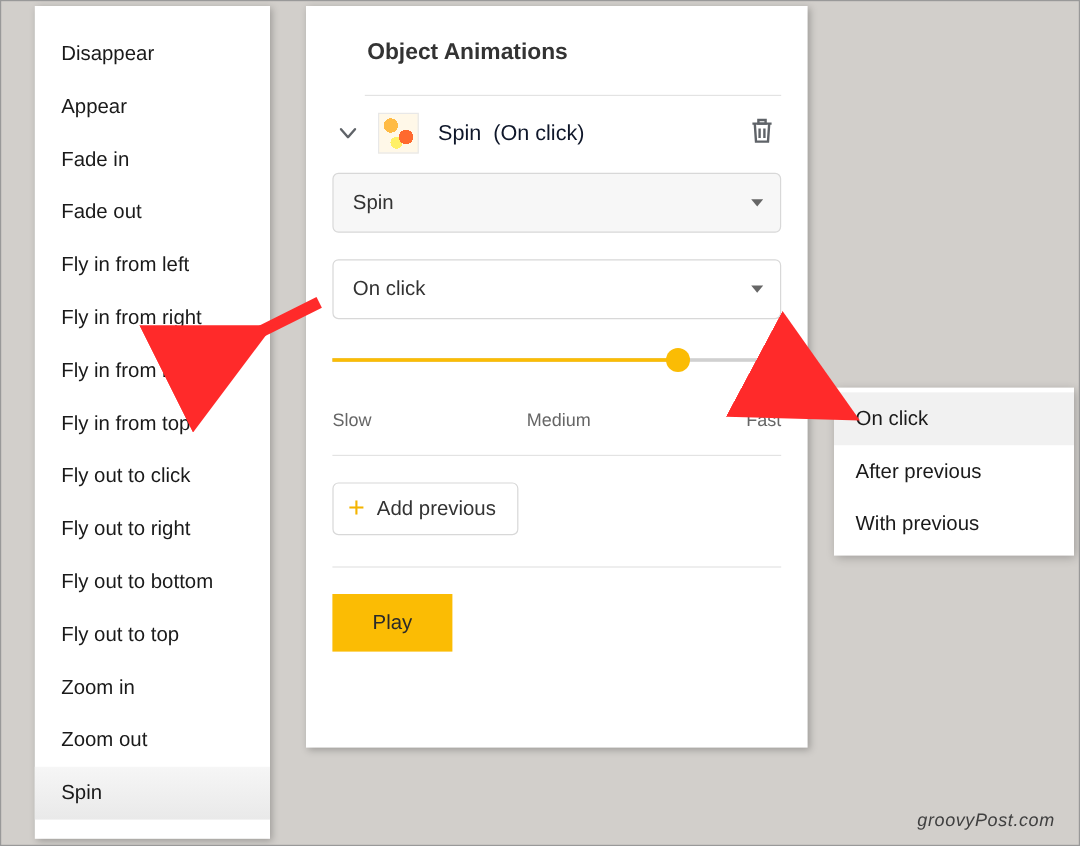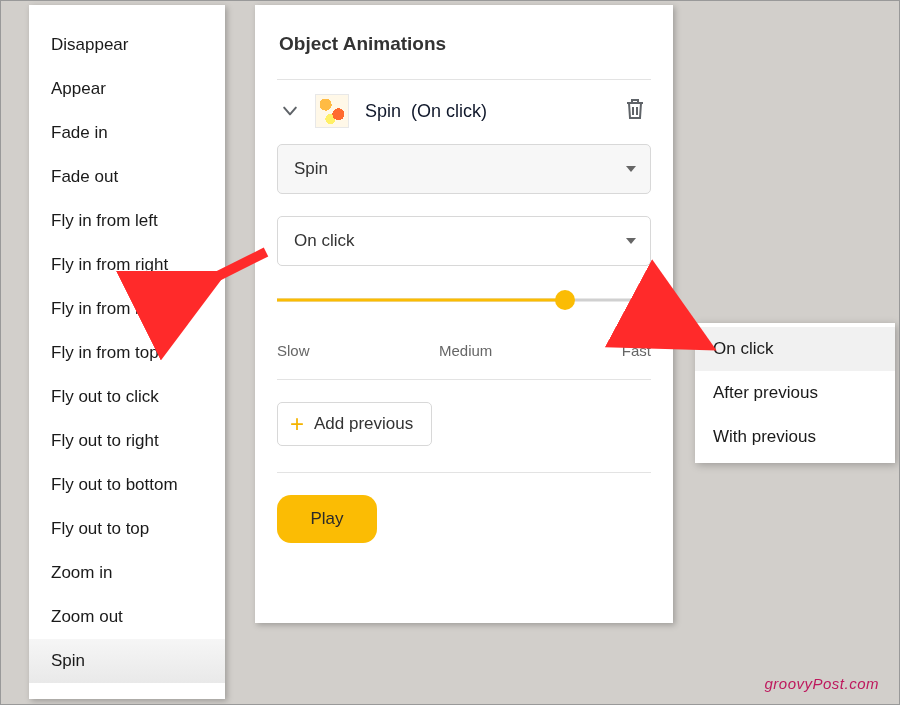--- a/index.html
+++ b/index.html
@@ -46,20 +46,21 @@
     background: #fff;
     box-shadow: 2px 2px 6px rgba(0,0,0,.25);
     padding: 0 22px 0 22px;
   }
   .panel-title {
     font-size: 19px;
     font-weight: 600;
     color: #333;
     padding: 28px 0 24px 2px;
     border-bottom: 1px solid #e3e3e3;
+    margin-left: 27px;
   }
 
   .anim-row {
     display: flex;
     align-items: center;
     padding: 14px 0 16px 0;
   }
   .chevron-down {
     width: 26px; height: 26px;
     display:flex;align-items:center;justify-content:center;
@@ -152,21 +153,21 @@
     font-weight:300;
     margin-right:10px;
     line-height:1;
   }
   .divider2 { border-top:1px solid #e3e3e3; margin-top:26px; }
 
   .play-btn {
     margin-top: 22px;
     background:#fbbc04;
     border:none;
-    border-radius:14px;
+    border-radius:0;
     width:100px; height:48px;
     font-size:17px;
     font-weight:500;
     color:#2a2a2a;
     cursor:pointer;
   }
 
   
   .timing-menu {
     position:absolute;
@@ -190,21 +191,21 @@
     position:absolute;
     width:0;height:0;
   }
   .arrow svg { overflow:visible; }
 
   .watermark {
     position:absolute;
     right: 20px;
     bottom: 12px;
     font-size: 15px;
-    color:#be185d;
+    color:#404040;
     font-style:italic;
     letter-spacing:.5px;
   }
 </style>
 </head>
 <body>
 
 <div class="left-menu" id="left-menu">
     <div class="left-item">Disappear</div>
     <div class="left-item">Appear</div>

